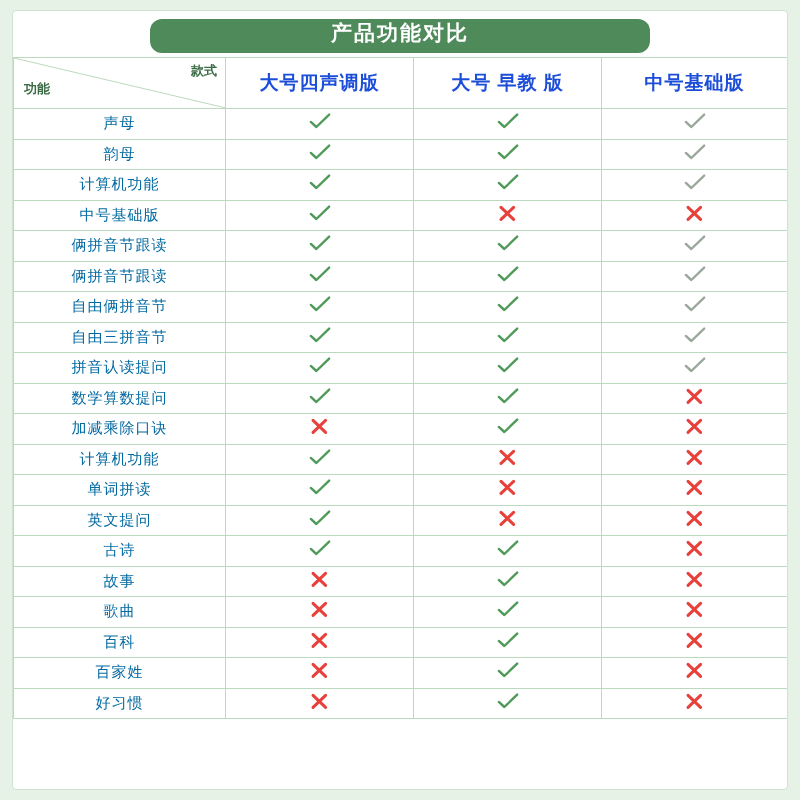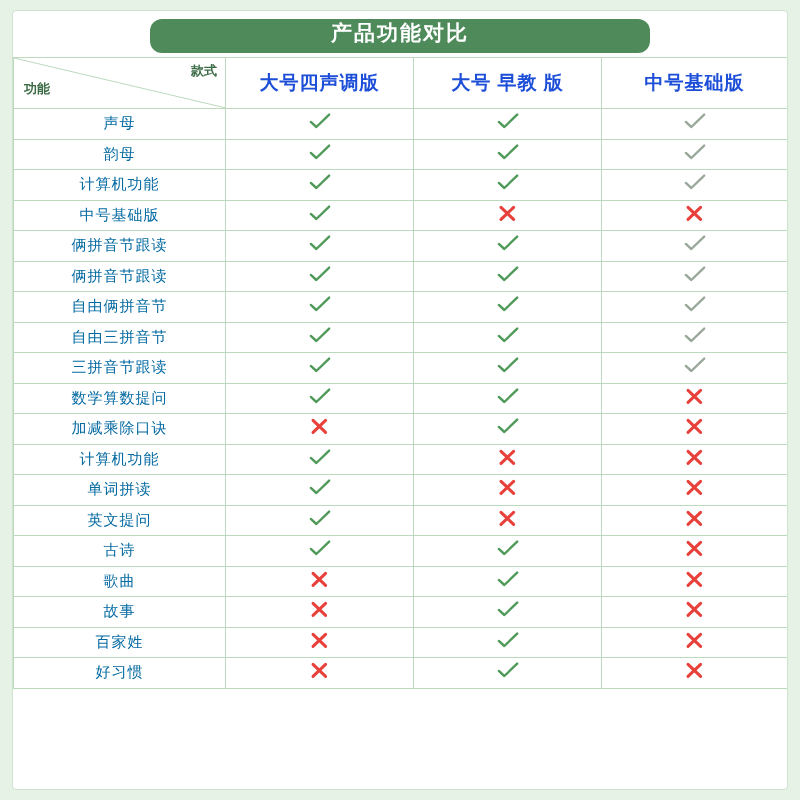--- a/index.html
+++ b/index.html
@@ -253,21 +253,21 @@
                   <path d="M2 10.5 L8 16 L22 2.5" fill="none" stroke="#4f9a58" stroke-width="2.6" stroke-linecap="round" stroke-linejoin="round"></path>
                 </svg></span></td>
             <td class="mark-cell"><span class="mark yes"><svg width="22" height="19" viewBox="0 0 24 20">
                   <path d="M2 10.5 L8 16 L22 2.5" fill="none" stroke="#4f9a58" stroke-width="2.6" stroke-linecap="round" stroke-linejoin="round"></path>
                 </svg></span></td>
             <td class="mark-cell"><span class="mark yes-grey"><svg width="22" height="19" viewBox="0 0 24 20">
                   <path d="M2 10.5 L8 16 L22 2.5" fill="none" stroke="#9aa89b" stroke-width="2.6" stroke-linecap="round" stroke-linejoin="round"></path>
                 </svg></span></td>
           </tr>
           <tr>
-            <td class="feat-name">三拼音节跟读</td>
+            <td class="feat-name">拼音认读提问</td>
             <td class="mark-cell"><span class="mark yes"><svg width="22" height="19" viewBox="0 0 24 20">
                   <path d="M2 10.5 L8 16 L22 2.5" fill="none" stroke="#4f9a58" stroke-width="2.6" stroke-linecap="round" stroke-linejoin="round"></path>
                 </svg></span></td>
             <td class="mark-cell"><span class="mark yes"><svg width="22" height="19" viewBox="0 0 24 20">
                   <path d="M2 10.5 L8 16 L22 2.5" fill="none" stroke="#4f9a58" stroke-width="2.6" stroke-linecap="round" stroke-linejoin="round"></path>
                 </svg></span></td>
             <td class="mark-cell"><span class="mark yes-grey"><svg width="22" height="19" viewBox="0 0 24 20">
                   <path d="M2 10.5 L8 16 L22 2.5" fill="none" stroke="#9aa89b" stroke-width="2.6" stroke-linecap="round" stroke-linejoin="round"></path>
                 </svg></span></td>
           </tr>
@@ -347,35 +347,49 @@
                 </svg></span></td>
             <td class="mark-cell"><span class="mark yes"><svg width="22" height="19" viewBox="0 0 24 20">
                   <path d="M2 10.5 L8 16 L22 2.5" fill="none" stroke="#4f9a58" stroke-width="2.6" stroke-linecap="round" stroke-linejoin="round"></path>
                 </svg></span></td>
             <td class="mark-cell"><span class="mark no"><svg width="19" height="19" viewBox="0 0 20 20">
                   <path d="M3.2 3.6 L16.4 16.2" stroke="#e8403a" stroke-width="3.2" stroke-linecap="round"></path>
                   <path d="M16.4 3.6 L3.2 16.2" stroke="#e8403a" stroke-width="3.2" stroke-linecap="round"></path>
                 </svg></span></td>
           </tr>
           <tr>
+            <td class="feat-name">故事</td>
+            <td class="mark-cell"><span class="mark no"><svg width="19" height="19" viewBox="0 0 20 20">
+                  <path d="M3.2 3.6 L16.4 16.2" stroke="#e8403a" stroke-width="3.2" stroke-linecap="round"></path>
+                  <path d="M16.4 3.6 L3.2 16.2" stroke="#e8403a" stroke-width="3.2" stroke-linecap="round"></path>
+                </svg></span></td>
+            <td class="mark-cell"><span class="mark yes"><svg width="22" height="19" viewBox="0 0 24 20">
+                  <path d="M2 10.5 L8 16 L22 2.5" fill="none" stroke="#4f9a58" stroke-width="2.6" stroke-linecap="round" stroke-linejoin="round"></path>
+                </svg></span></td>
+            <td class="mark-cell"><span class="mark no"><svg width="19" height="19" viewBox="0 0 20 20">
+                  <path d="M3.2 3.6 L16.4 16.2" stroke="#e8403a" stroke-width="3.2" stroke-linecap="round"></path>
+                  <path d="M16.4 3.6 L3.2 16.2" stroke="#e8403a" stroke-width="3.2" stroke-linecap="round"></path>
+                </svg></span></td>
+          </tr>
+          <tr>
             <td class="feat-name">歌曲</td>
             <td class="mark-cell"><span class="mark no"><svg width="19" height="19" viewBox="0 0 20 20">
                   <path d="M3.2 3.6 L16.4 16.2" stroke="#e8403a" stroke-width="3.2" stroke-linecap="round"></path>
                   <path d="M16.4 3.6 L3.2 16.2" stroke="#e8403a" stroke-width="3.2" stroke-linecap="round"></path>
                 </svg></span></td>
             <td class="mark-cell"><span class="mark yes"><svg width="22" height="19" viewBox="0 0 24 20">
                   <path d="M2 10.5 L8 16 L22 2.5" fill="none" stroke="#4f9a58" stroke-width="2.6" stroke-linecap="round" stroke-linejoin="round"></path>
                 </svg></span></td>
             <td class="mark-cell"><span class="mark no"><svg width="19" height="19" viewBox="0 0 20 20">
                   <path d="M3.2 3.6 L16.4 16.2" stroke="#e8403a" stroke-width="3.2" stroke-linecap="round"></path>
                   <path d="M16.4 3.6 L3.2 16.2" stroke="#e8403a" stroke-width="3.2" stroke-linecap="round"></path>
                 </svg></span></td>
           </tr>
           <tr>
-            <td class="feat-name">故事</td>
+            <td class="feat-name">百科</td>
             <td class="mark-cell"><span class="mark no"><svg width="19" height="19" viewBox="0 0 20 20">
                   <path d="M3.2 3.6 L16.4 16.2" stroke="#e8403a" stroke-width="3.2" stroke-linecap="round"></path>
                   <path d="M16.4 3.6 L3.2 16.2" stroke="#e8403a" stroke-width="3.2" stroke-linecap="round"></path>
                 </svg></span></td>
             <td class="mark-cell"><span class="mark yes"><svg width="22" height="19" viewBox="0 0 24 20">
                   <path d="M2 10.5 L8 16 L22 2.5" fill="none" stroke="#4f9a58" stroke-width="2.6" stroke-linecap="round" stroke-linejoin="round"></path>
                 </svg></span></td>
             <td class="mark-cell"><span class="mark no"><svg width="19" height="19" viewBox="0 0 20 20">
                   <path d="M3.2 3.6 L16.4 16.2" stroke="#e8403a" stroke-width="3.2" stroke-linecap="round"></path>
                   <path d="M16.4 3.6 L3.2 16.2" stroke="#e8403a" stroke-width="3.2" stroke-linecap="round"></path>

